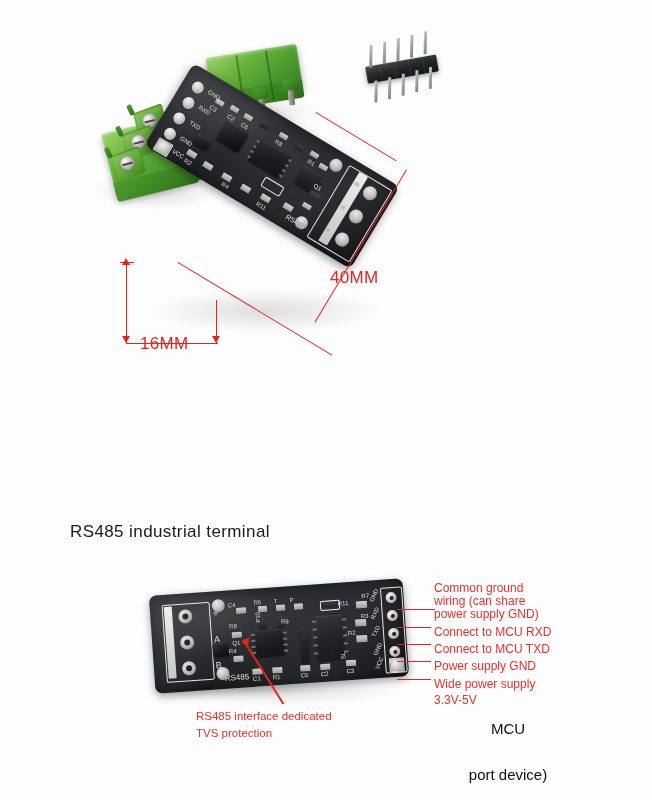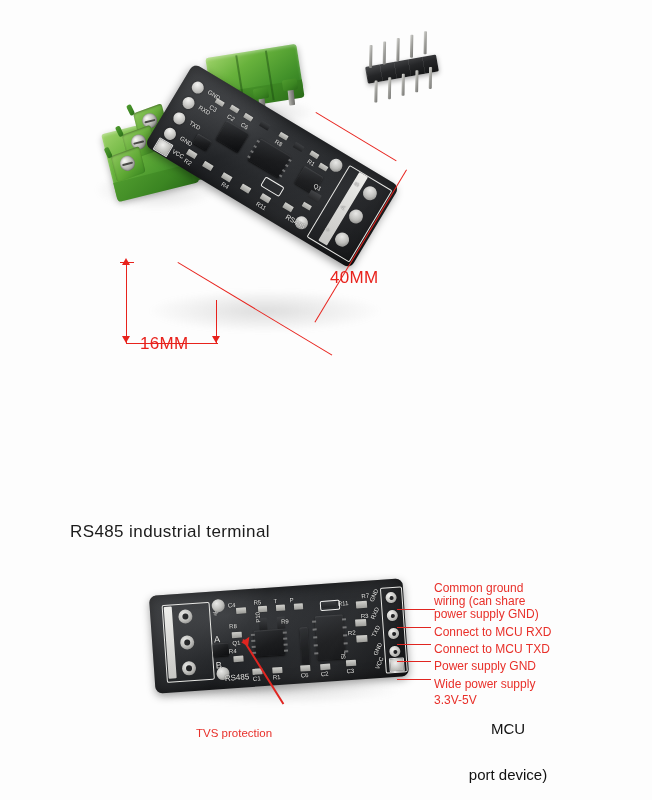--- a/index.html
+++ b/index.html
@@ -409,20 +409,21 @@
         <div class="silk" style="left:186px;top:70px;transform:rotate(-90deg);">SL</div>
         <div class="silk" style="left:70px;top:84px;font-size:8px;">RS485</div>
         <div class="hdr-strip" style="left:170px;top:17px;width:18px;height:8px;"></div>
       </div>
     </div>
 
     <div class="abs" style="left:244px;top:84px;width:70px;height:68px;">
       <div class="abs" style="left:0;top:0;width:76px;height:1.6px;background:#e02520;transform:rotate(58deg);transform-origin:0 0;"></div>
       <div class="abs" style="left:-1px;top:-3px;width:0;height:0;border-left:4px solid transparent;border-right:4px solid transparent;border-bottom:9px solid #e02520;transform:rotate(32deg);"></div>
     </div>
+    <div class="tvs-txt" style="left:196px;top:153px;">RS485 interface dedicated</div>
     <div class="tvs-txt" style="left:196px;top:170px;">TVS protection</div>
 
     <div class="abs" style="left:0;top:0;width:652px;height:245px;">
       <div class="lead" style="left:397px;top:54px;width:38px;"></div>
       <div class="lead" style="left:397px;top:72px;width:34px;"></div>
       <div class="lead" style="left:397px;top:89px;width:34px;"></div>
       <div class="lead" style="left:397px;top:106px;width:34px;"></div>
       <div class="lead" style="left:397px;top:124px;width:34px;"></div>
     </div>
 

